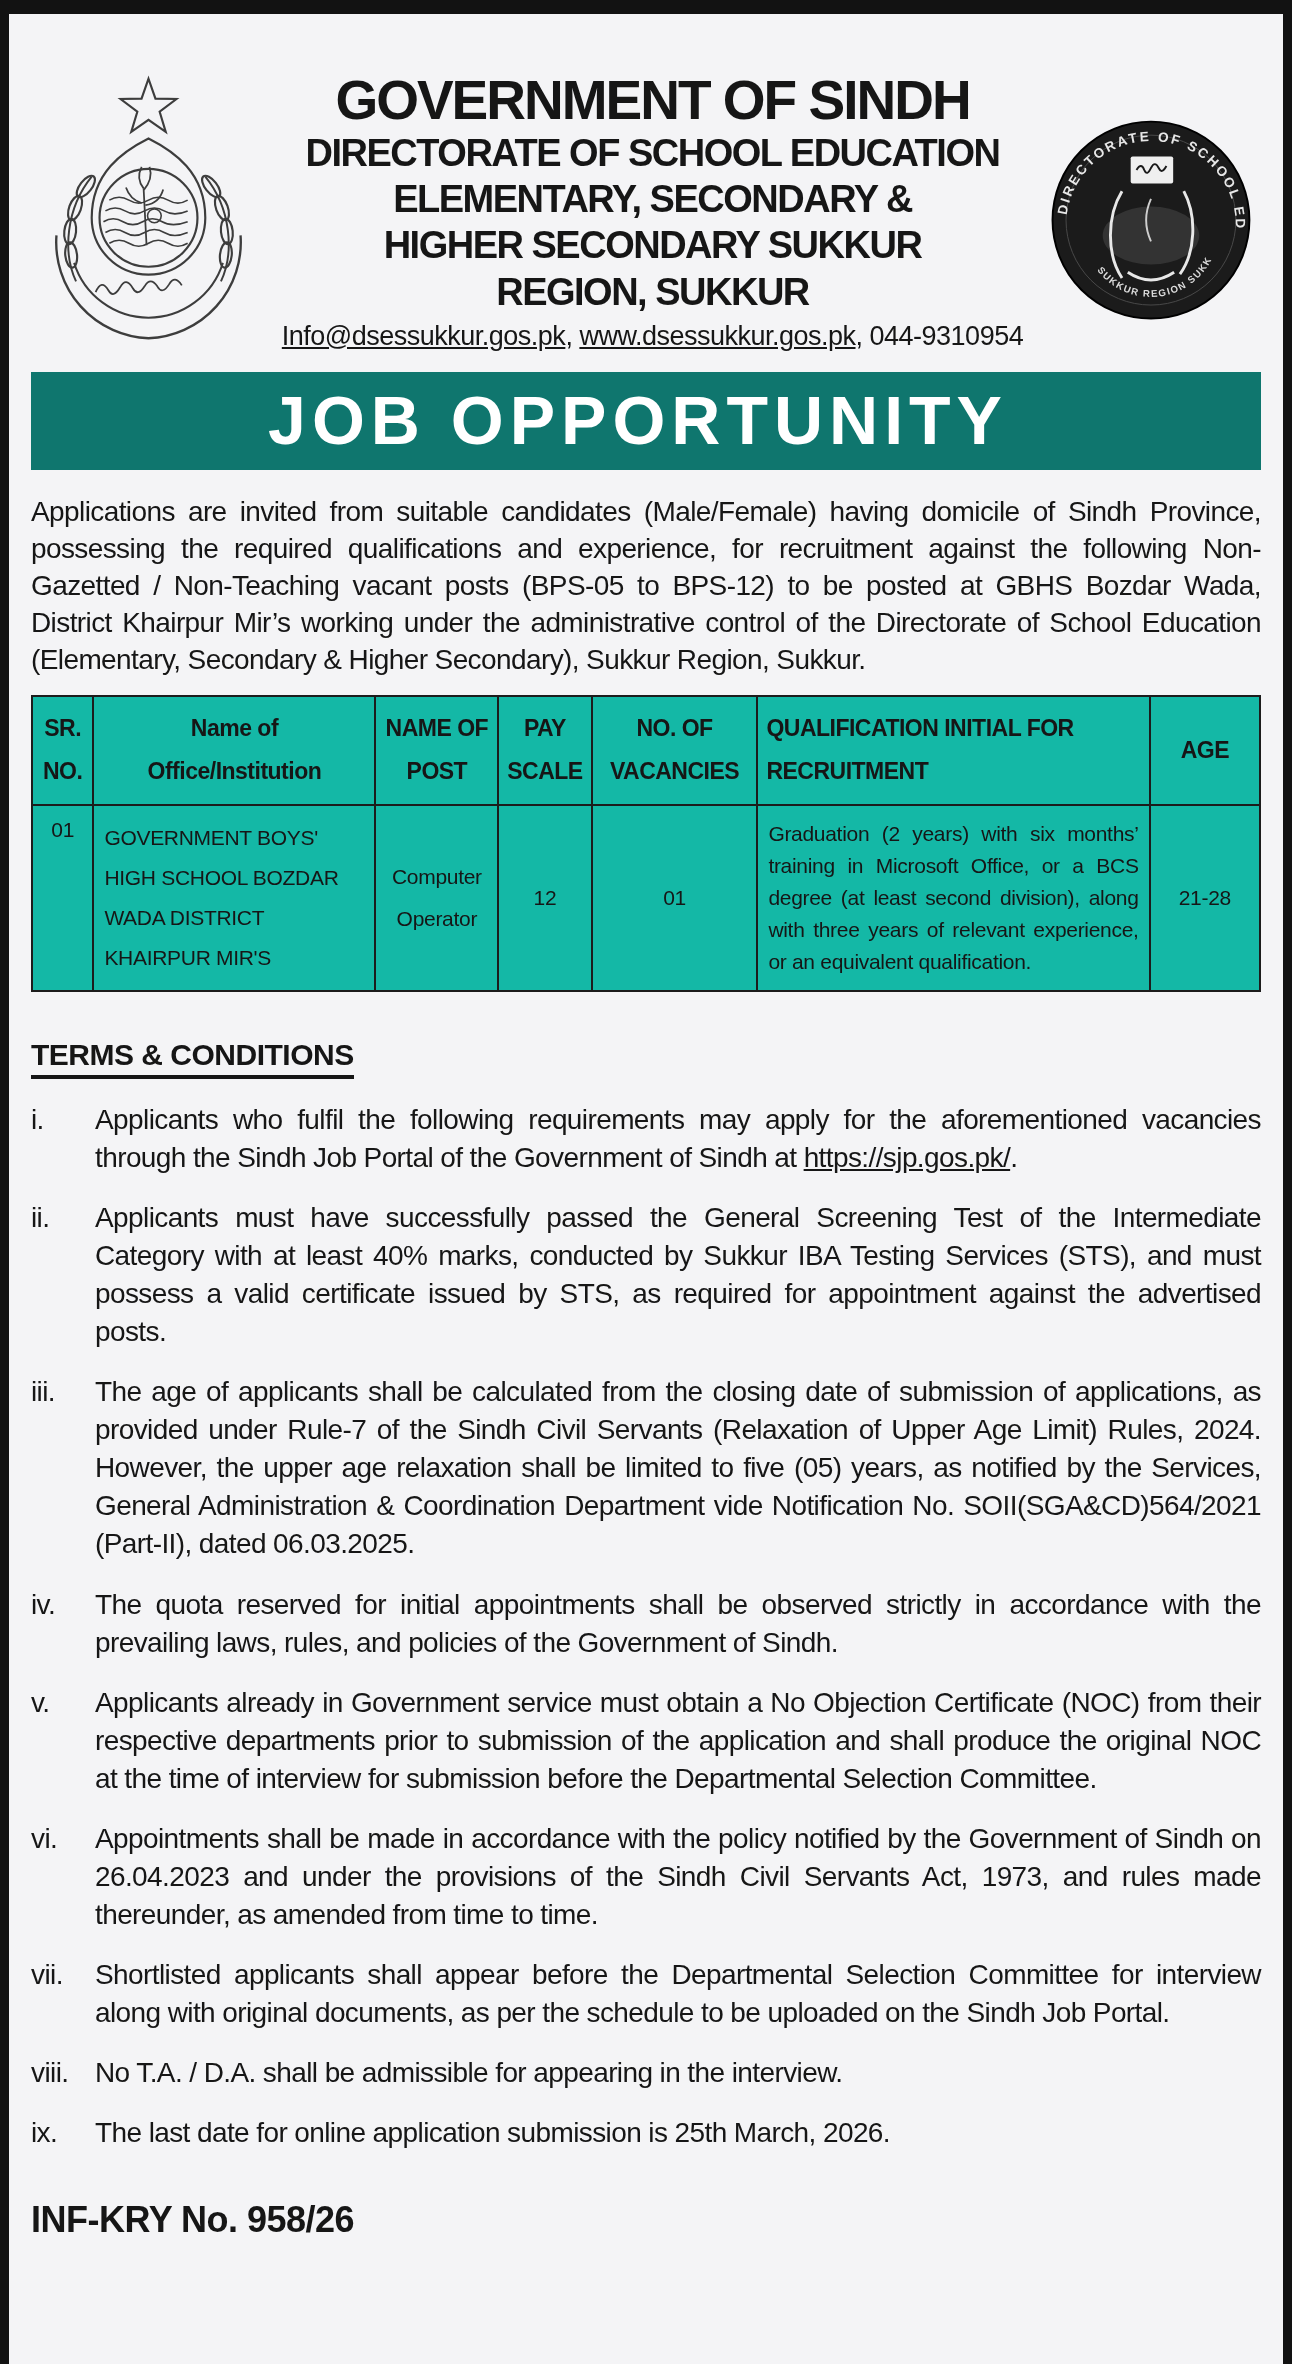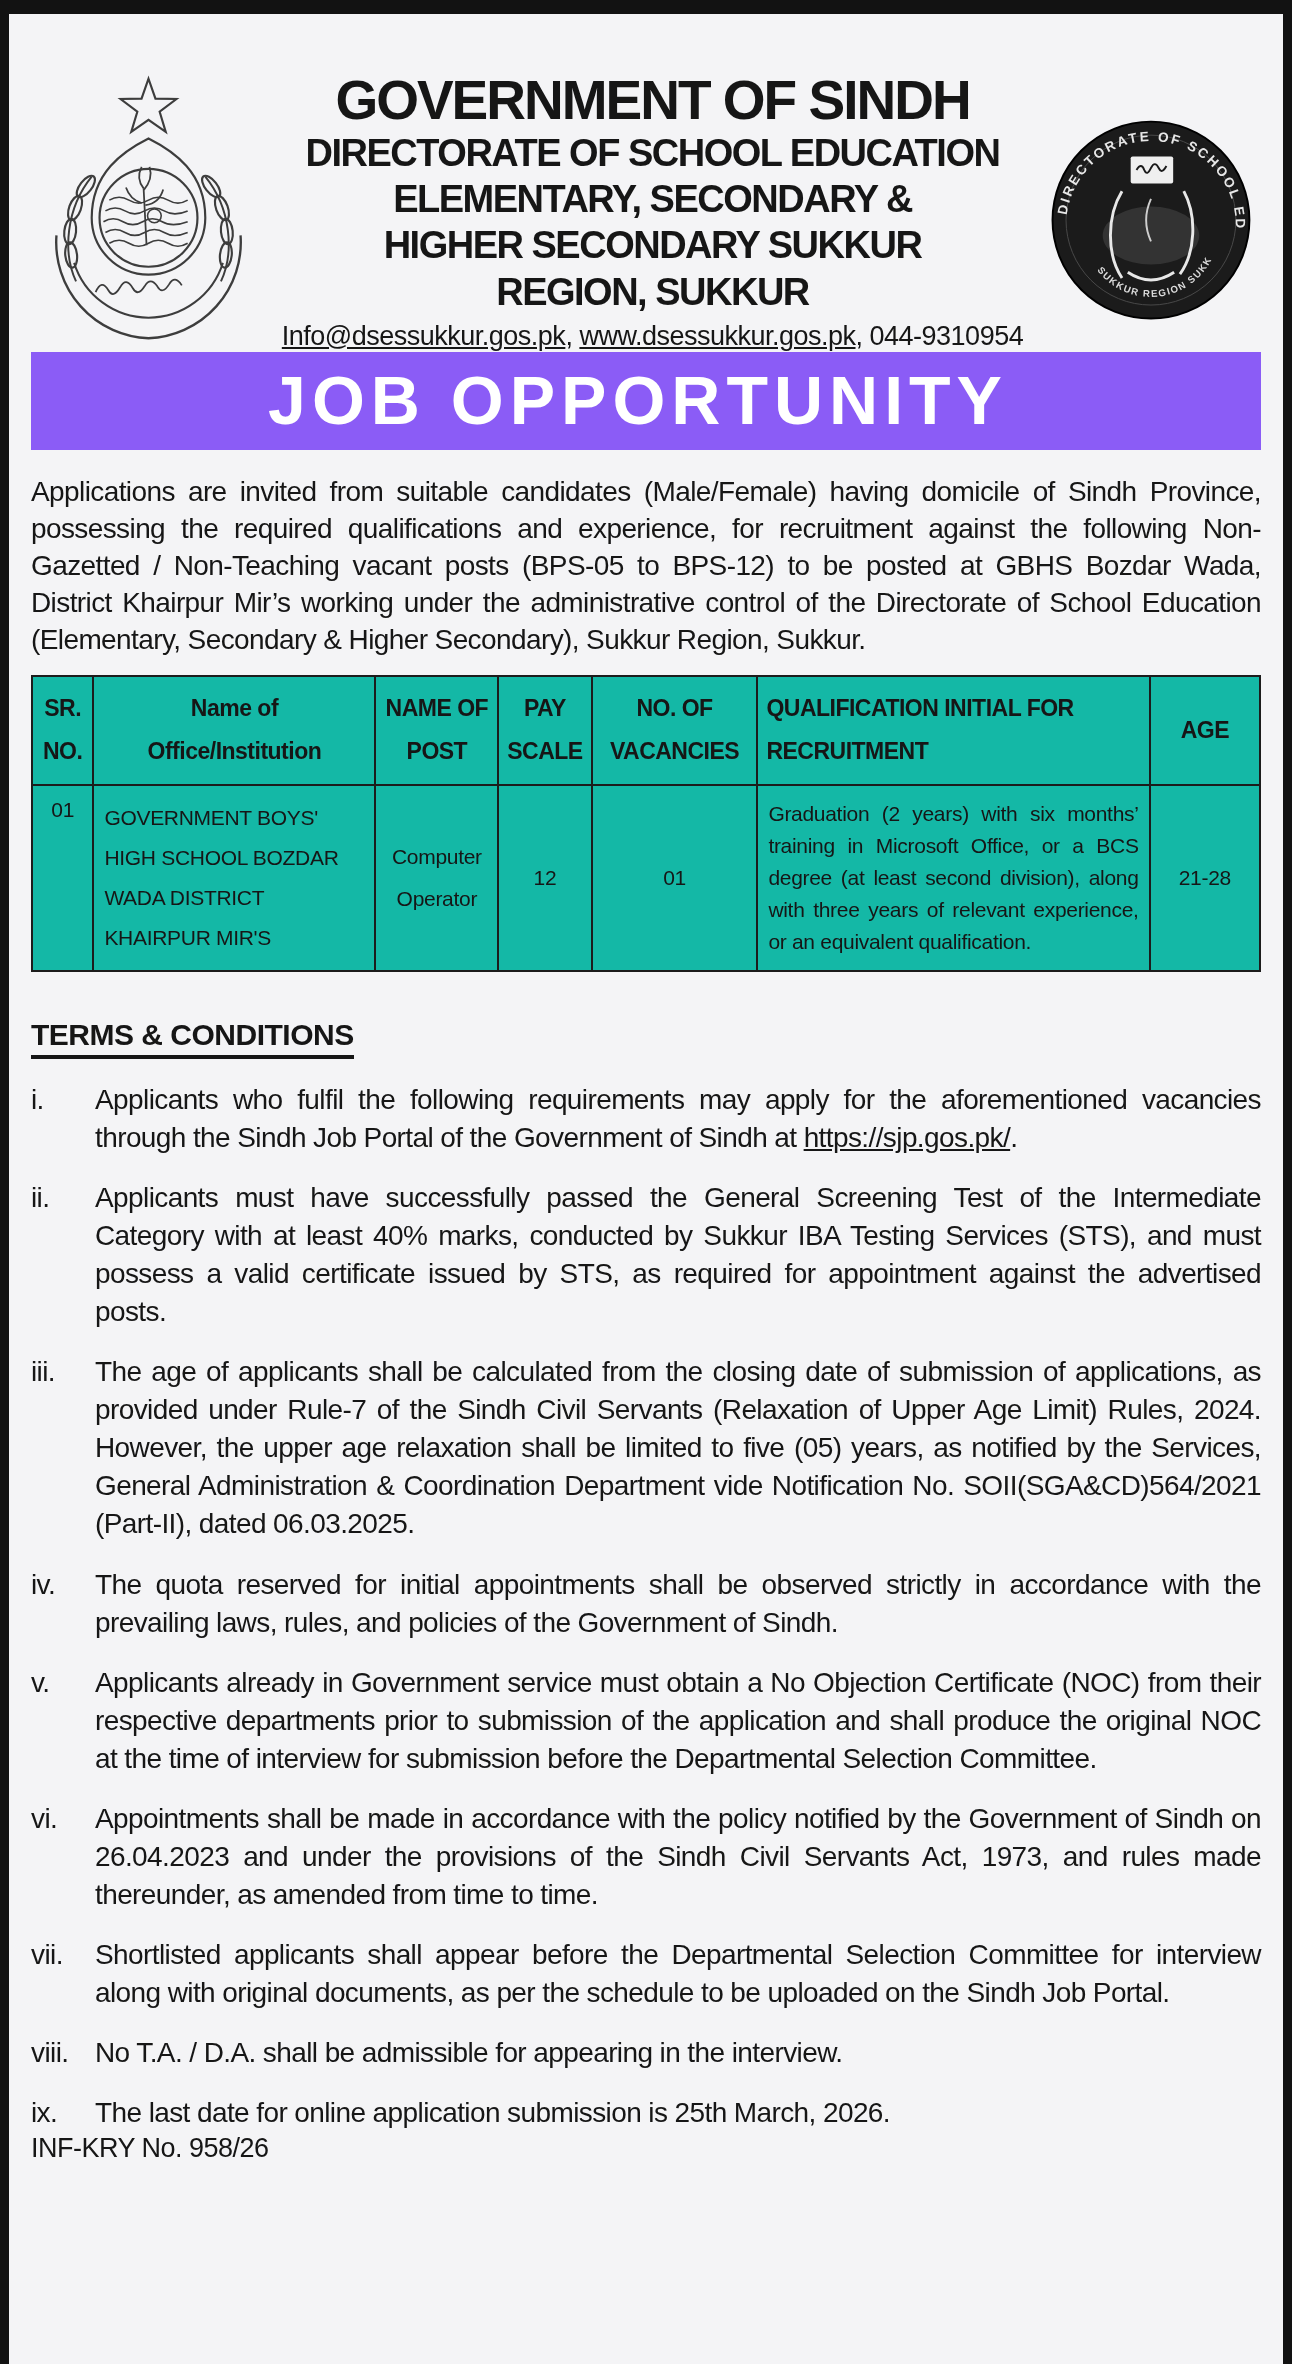--- a/index.html
+++ b/index.html
@@ -21,21 +21,21 @@
   .header { display:flex; align-items:flex-end; margin-top:10px; }
   .crest-box { width:235px; flex:0 0 auto; padding-top:28px; }
   .seal-box { width:222px; flex:0 0 auto; padding-top:20px; }
   .head-center { flex:1 1 auto; text-align:center; padding:0 6px; }
   .gov-title { font-size:55px; font-weight:900; letter-spacing:-2px; line-height:1.05; margin-top:4px; }
   .sub-line { font-size:38px; font-weight:800; letter-spacing:-1.5px; line-height:1.22; }
   .contact-line { font-size:27px; font-weight:400; letter-spacing:-0.5px; margin-top:6px; }
   .contact-line .u { text-decoration:underline; }
   
   .banner {
-    background:#8b5cf6; color:#fff;
+    margin-top:20px; background:#0f766e; color:#fff;
     text-align:center; padding:14px 16px 16px 0;
   }
   .banner-text { font-size:68px; font-weight:900; letter-spacing:6px; line-height:1.0; }
   
   .intro {
     margin-top:24px; font-size:28px; line-height:1.32; letter-spacing:-0.6px;
     text-align:justify;
   }
   
   table.vacancy { width:100%; border-collapse:collapse; margin-top:16px; background:#14b8a6; }
@@ -62,21 +62,21 @@
     display:grid; grid-template-columns:64px 1fr;
     font-size:28px; line-height:1.36; letter-spacing:-0.6px;
     margin-top:22px; text-align:justify;
   }
   ol.terms .num { text-align:left; padding-right:6px; }
   ol.terms .u { text-decoration:underline; }
   
   .signature { text-align:center; margin-top:42px; }
   .sig-name { font-size:30px; font-weight:700; letter-spacing:-0.5px; }
   .sig-title { font-size:42px; font-weight:900; letter-spacing:-1px; margin-top:4px; }
-  .ref-line { font-size:27px; font-weight:400; letter-spacing:-0.5px; }
+  .ref-line { margin-top:46px; font-size:36px; font-weight:700; letter-spacing:-0.5px; }
 </style>
 </head>
 <body>
 
 <div class="page">
   <div class="top-bar"></div>
 
   <div class="content">
 
     <div class="header">

